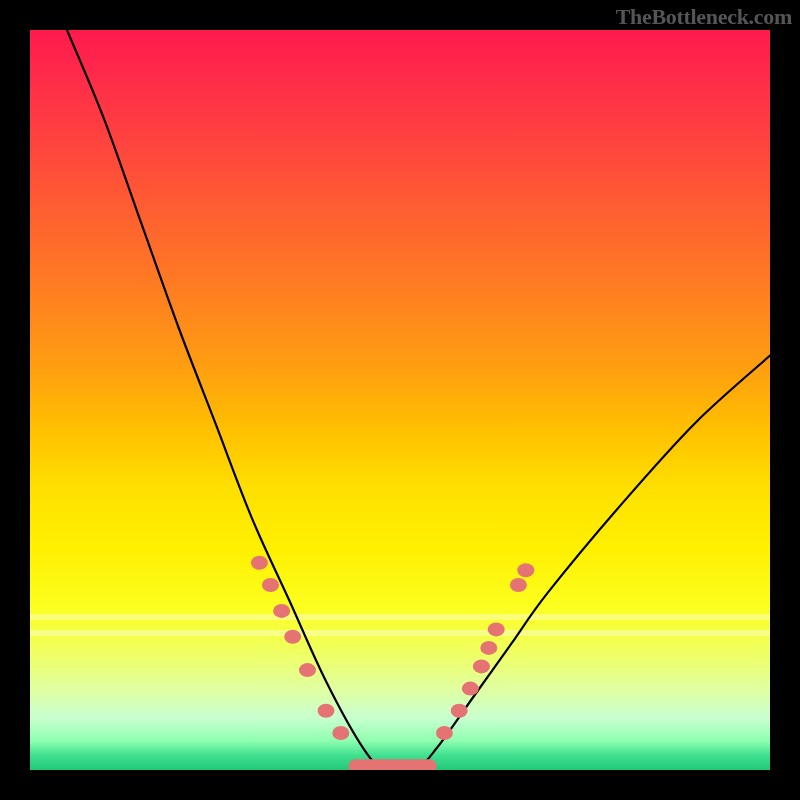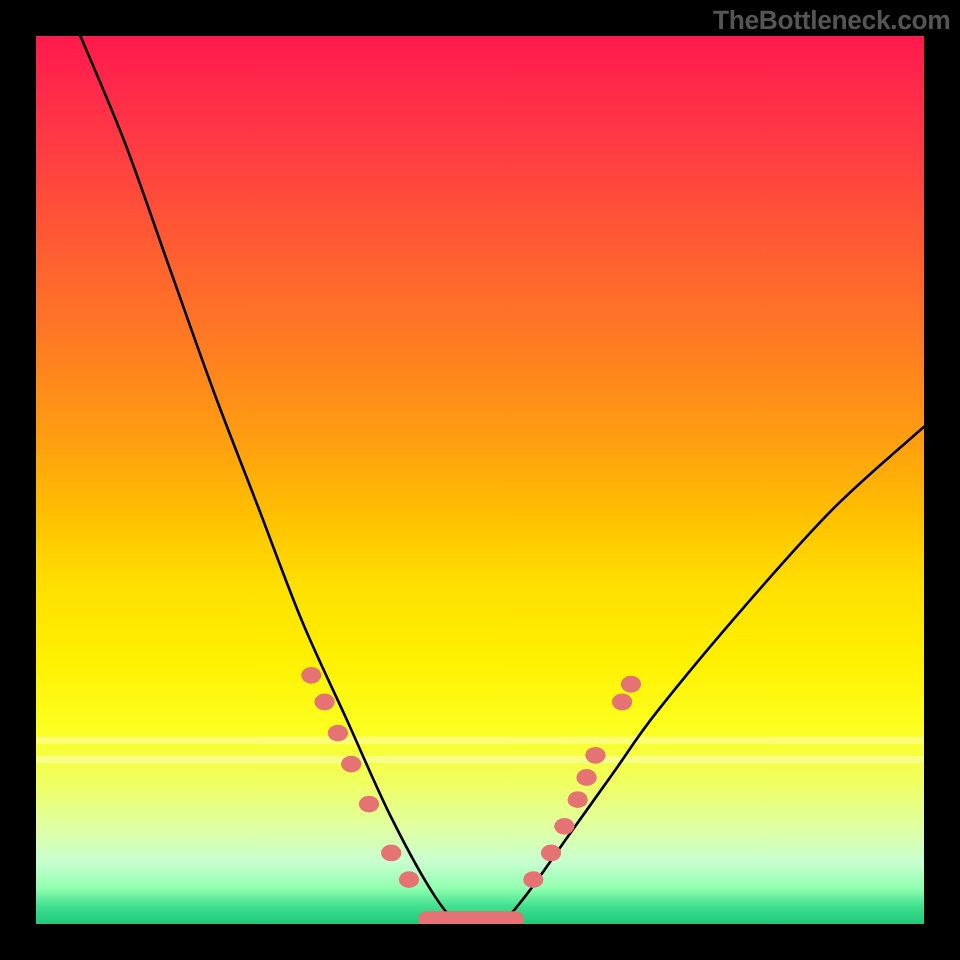--- a/index.html
+++ b/index.html
@@ -44,21 +44,21 @@
       #e0ffa0 89%,
       #c8ffd0 93%,
       #90ffb0 96%,
       #40e090 98%,
       #20c878 100%);
   }
   .watermark {
     position: absolute;
     top: 4px;
     right: 8px;
-    font-family: Liberation Sans, sans-serif;
+    font-family: Liberation Serif, serif;
     font-size: 22px;
     font-weight: 600;
     color: #555;
     letter-spacing: -0.3px;
   }
   svg.curve {
     position: absolute;
     left: 0; top: 0;
     width: 740px; height: 740px;
   }

